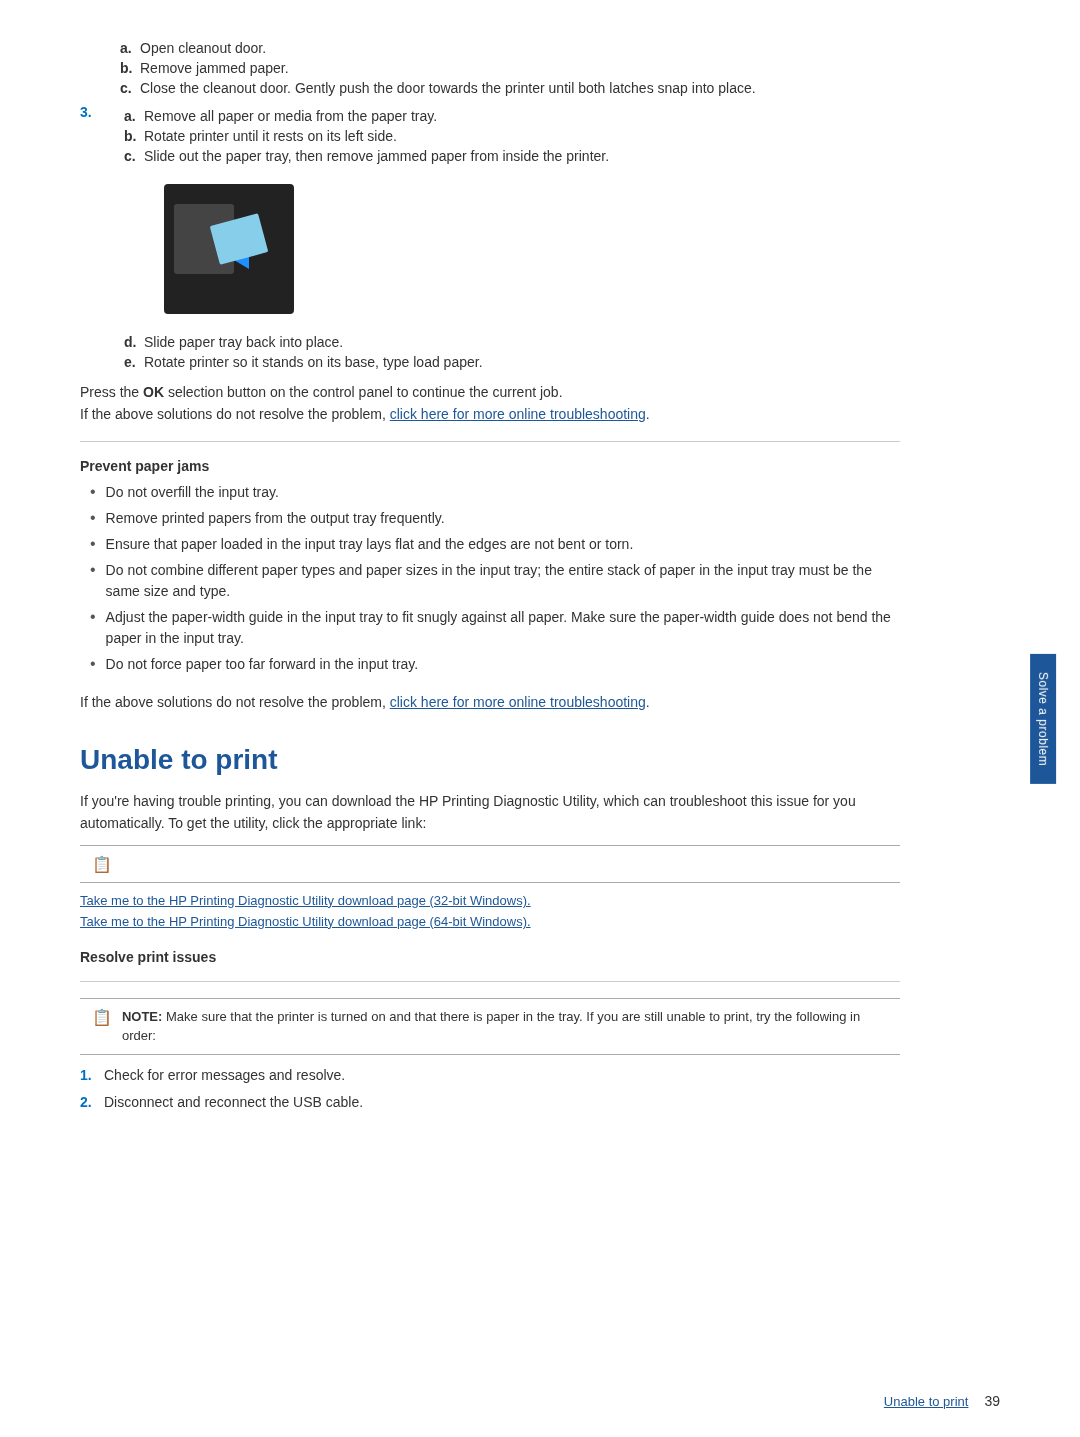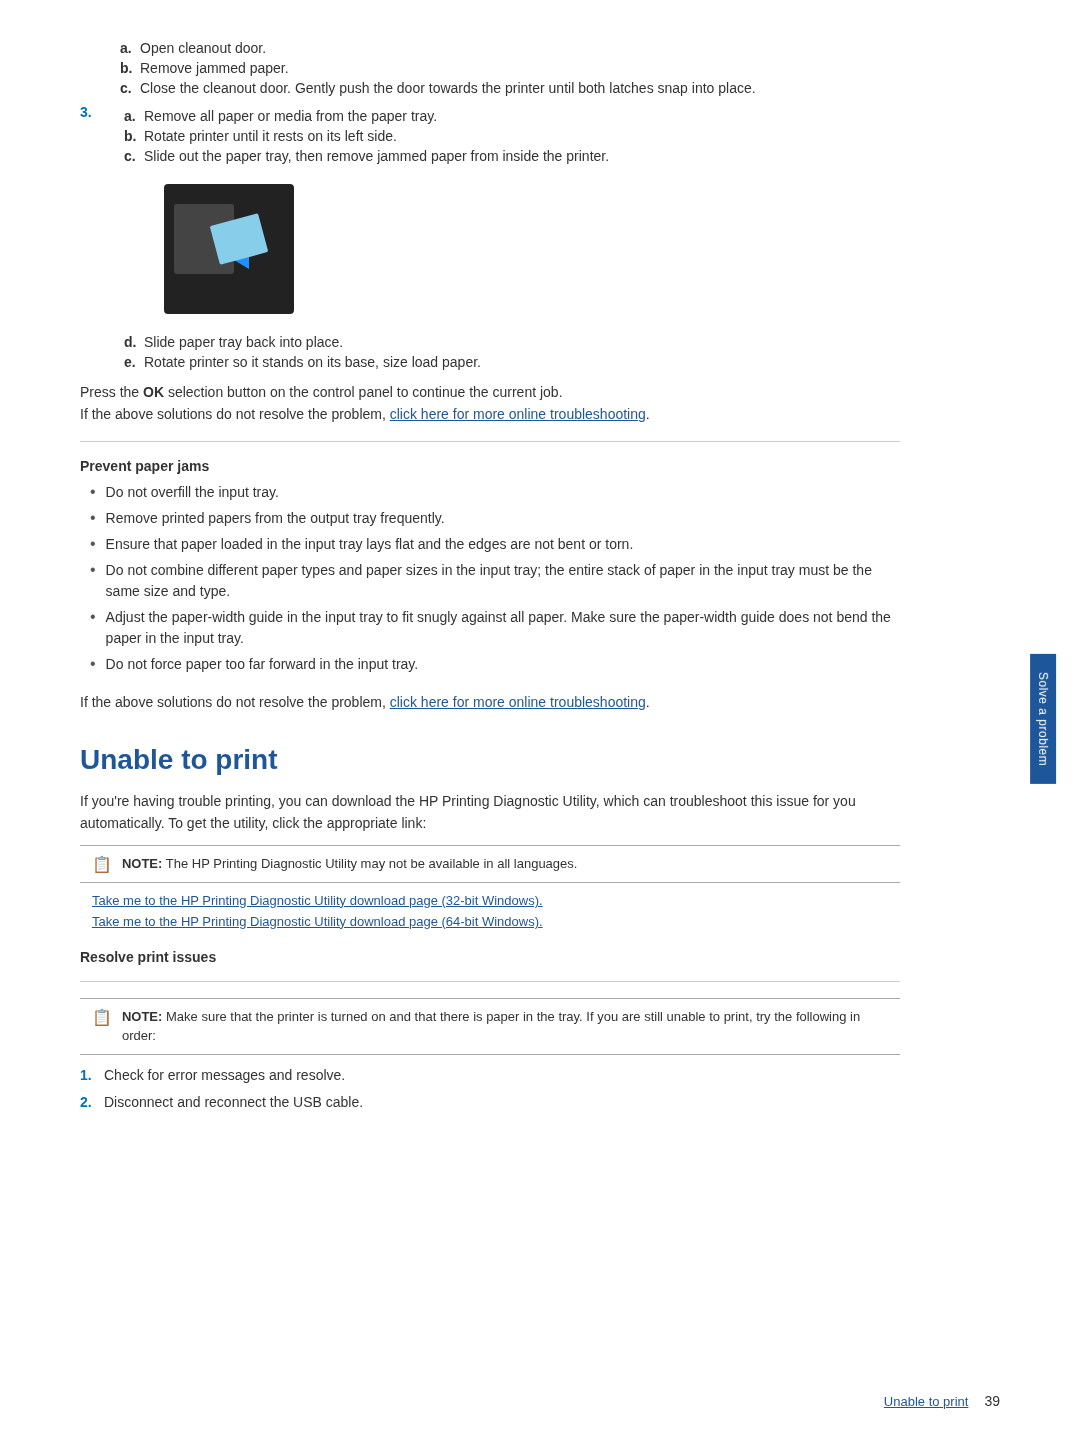--- a/index.html
+++ b/index.html
@@ -162,21 +162,21 @@
     }
     .note-text {
       font-size: 13px;
       line-height: 1.5;
     }
     .download-link {
       color: #1e5799;
       text-decoration: underline;
       cursor: pointer;
       display: block;
-      margin: 6px 12px;
+      margin: 6px 0;
       font-size: 13px;
     }
     .resolve-header {
       font-weight: bold;
       font-size: 14px;
       margin-top: 20px;
       margin-bottom: 4px;
     }
     .numbered-steps {
       list-style-type: none;
@@ -247,21 +247,21 @@
           <div class="paper-arrow"></div>
         </div>
 
         <ul class="nested-alpha">
           <li>
             <span class="label">d.</span>
             <span>Slide paper tray back into place.</span>
           </li>
           <li>
             <span class="label">e.</span>
-            <span>Rotate printer so it stands on its base, size load paper.</span>
+            <span>Rotate printer so it stands on its base, type load paper.</span>
           </li>
         </ul>
       </div>
     </li>
   </ul>
 
   <p class="press-ok-text">
     <span>Press the </span><strong>OK</strong><span> selection button on the control panel to continue the current job.</span>
   </p>
 
@@ -302,25 +302,20 @@
   <p style="margin-top:16px; margin-bottom:20px; line-height:1.6;">
     <span>If the above solutions do not resolve the problem, </span><a class="troubleshoot-link">click here for more online troubleshooting</a><span>.</span>
   </p>
 
   <h1 class="unable-to-print-heading">Unable to print</h1>
 
   <p class="intro-text">If you're having trouble printing, you can download the HP Printing Diagnostic Utility, which can troubleshoot this issue for you automatically. To get the utility, click the appropriate link:</p>
 
   <div class="note-box">
     <span class="note-icon">📋</span>
-    <span class="note-text">
-      <span class="note-label">NOTE:</span>
-      <span> </span>
-      <span>The HP Printing Diagnostic Utility may not be available in all languages.</span>
-    </span>
   </div>
 
   <a class="download-link">Take me to the HP Printing Diagnostic Utility download page (32-bit Windows).</a>
   <a class="download-link">Take me to the HP Printing Diagnostic Utility download page (64-bit Windows).</a>
 
   <p class="resolve-header">Resolve print issues</p>
 
   <hr class="section-divider">
 
   <div class="note-box">

